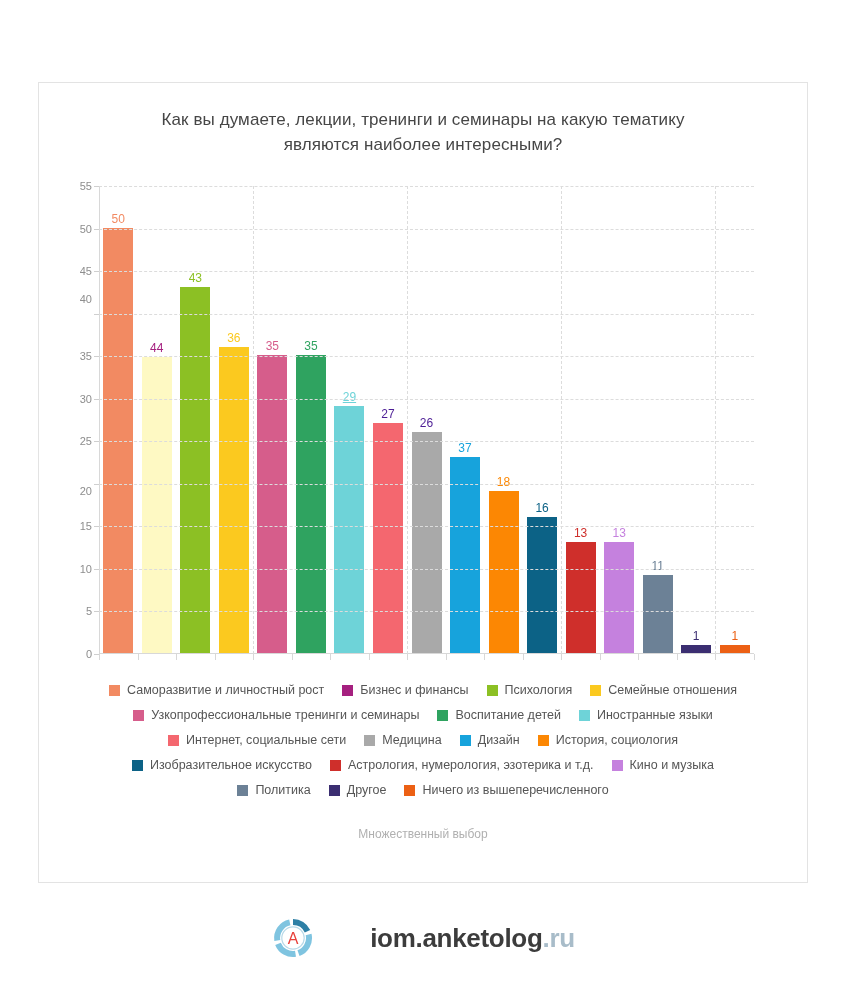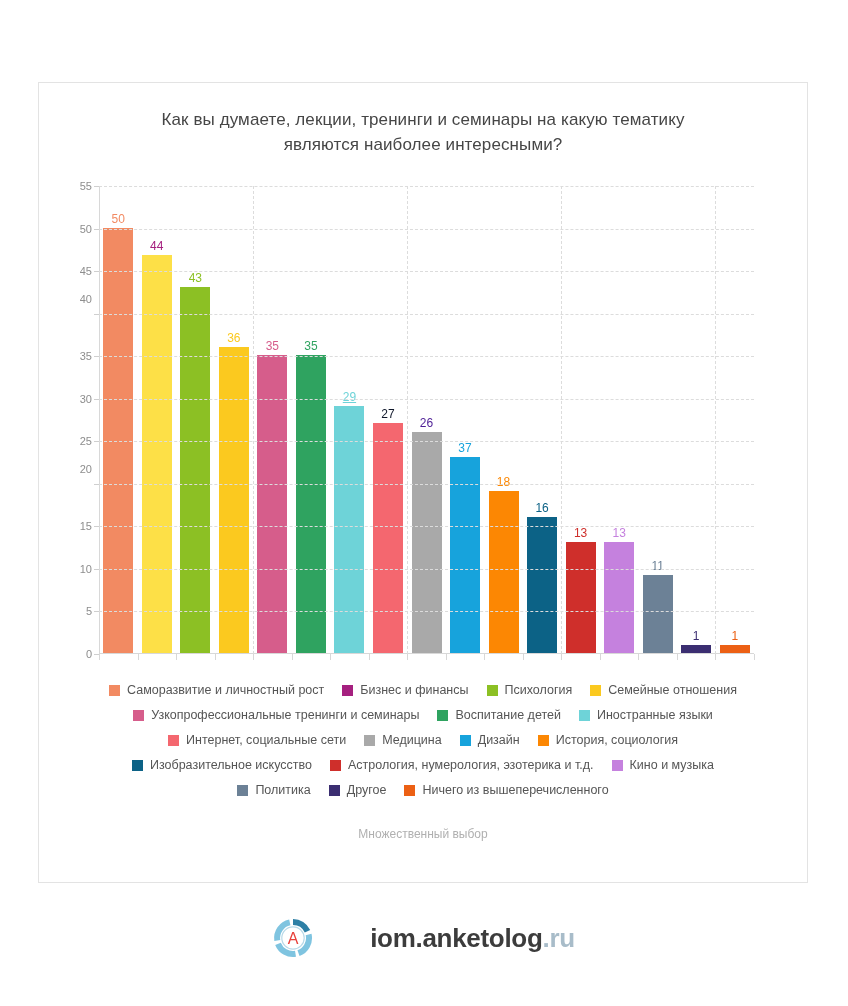--- a/index.html
+++ b/index.html
@@ -217,40 +217,40 @@
   </div>
 
   <div class="plot-wrap">
     <div class="axis-area" id="axis-area">
       <div class="axis-y-line"></div>
       <div class="axis-x-line"></div>
       <div class="bars" id="bars-layer">
           <div class="bar" title="Саморазвитие и личностный рост: 50" style="left: 4.26471px; width: 30px; height: 425.455px; background: rgb(242, 138, 98);">
             <span class="bar-value" style="color: rgb(242, 138, 98);">50</span>
           </div>
-          <div class="bar" title="Бизнес и финансы: 44" style="left: 42.7941px; width: 30px; height: 398px; background: #fde047;">
+          <div class="bar" title="Бизнес и финансы: 44" style="left: 42.7941px; width: 30px; height: 296px; background: #fef9c3;">
             <span class="bar-value" style="color: rgb(165, 32, 127);">44</span>
           </div>
           <div class="bar" title="Психология: 43" style="left: 81.3235px; width: 30px; height: 365.891px; background: rgb(140, 192, 36);">
             <span class="bar-value" style="color: rgb(140, 192, 36);">43</span>
           </div>
           <div class="bar" title="Семейные отношения: 36" style="left: 119.853px; width: 30px; height: 306.327px; background: rgb(251, 201, 31);">
             <span class="bar-value" style="color: rgb(251, 201, 31);">36</span>
           </div>
           <div class="bar" title="Узкопрофессиональные тренинги и семинары: 35" style="left: 158.382px; width: 30px; height: 297.818px; background: rgb(214, 93, 139);">
             <span class="bar-value" style="color: rgb(214, 93, 139);">35</span>
           </div>
           <div class="bar" title="Воспитание детей: 35" style="left: 196.912px; width: 30px; height: 297.818px; background: rgb(47, 163, 96);">
             <span class="bar-value" style="color: rgb(47, 163, 96);">35</span>
           </div>
           <div class="bar" title="Иностранные языки: 29" style="left: 235.441px; width: 30px; height: 246.764px; background: rgb(110, 211, 216);">
             <span class="bar-value" style="color: rgb(110, 211, 216); text-decoration: underline;">29</span>
           </div>
           <div class="bar" title="Интернет, социальные сети: 27" style="left: 273.971px; width: 30px; height: 229.745px; background: rgb(244, 103, 111);">
-            <span class="bar-value" style="color: #0f172a;">27</span>
+            <span class="bar-value" style="color: #4c1d95;">27</span>
           </div>
           <div class="bar" title="Медицина: 26" style="left: 312.5px; width: 30px; height: 221.236px; background: rgb(169, 169, 169);">
             <span class="bar-value" style="color: #4c1d95;">26</span>
           </div>
           <div class="bar" title="Дизайн: 23" style="left: 351.029px; width: 30px; height: 195.709px; background: rgb(23, 163, 220);">
             <span class="bar-value" style="color: rgb(23, 163, 220);">37</span>
           </div>
           <div class="bar" title="История, социология: 18" style="left: 389.559px; width: 30px; height: 162px; background: rgb(252, 135, 3);">
             <span class="bar-value" style="color: rgb(252, 135, 3);">18</span>
           </div>
@@ -277,21 +277,21 @@
         <div class="y-tick" style="top: 468px;"></div>
         <div class="y-label" style="top: 425.455px;">5</div>
         <div class="y-tick" style="top: 425.455px;"></div>
         <div class="gridline-h" style="top: 425.455px;"></div>
         <div class="y-label" style="top: 382.909px;">10</div>
         <div class="y-tick" style="top: 382.909px;"></div>
         <div class="gridline-h" style="top: 382.909px;"></div>
         <div class="y-label" style="top: 340.364px;">15</div>
         <div class="y-tick" style="top: 340.364px;"></div>
         <div class="gridline-h" style="top: 340.364px;"></div>
-        <div class="y-label" style="top: 283px;">20</div>
+        <div class="y-label" style="top: 305px;">20</div>
         <div class="y-tick" style="top: 297.818px;"></div>
         <div class="gridline-h" style="top: 297.818px;"></div>
         <div class="y-label" style="top: 255.273px;">25</div>
         <div class="y-tick" style="top: 255.273px;"></div>
         <div class="gridline-h" style="top: 255.273px;"></div>
         <div class="y-label" style="top: 212.727px;">30</div>
         <div class="y-tick" style="top: 212.727px;"></div>
         <div class="gridline-h" style="top: 212.727px;"></div>
         <div class="y-label" style="top: 170.182px;">35</div>
         <div class="y-tick" style="top: 170.182px;"></div>

